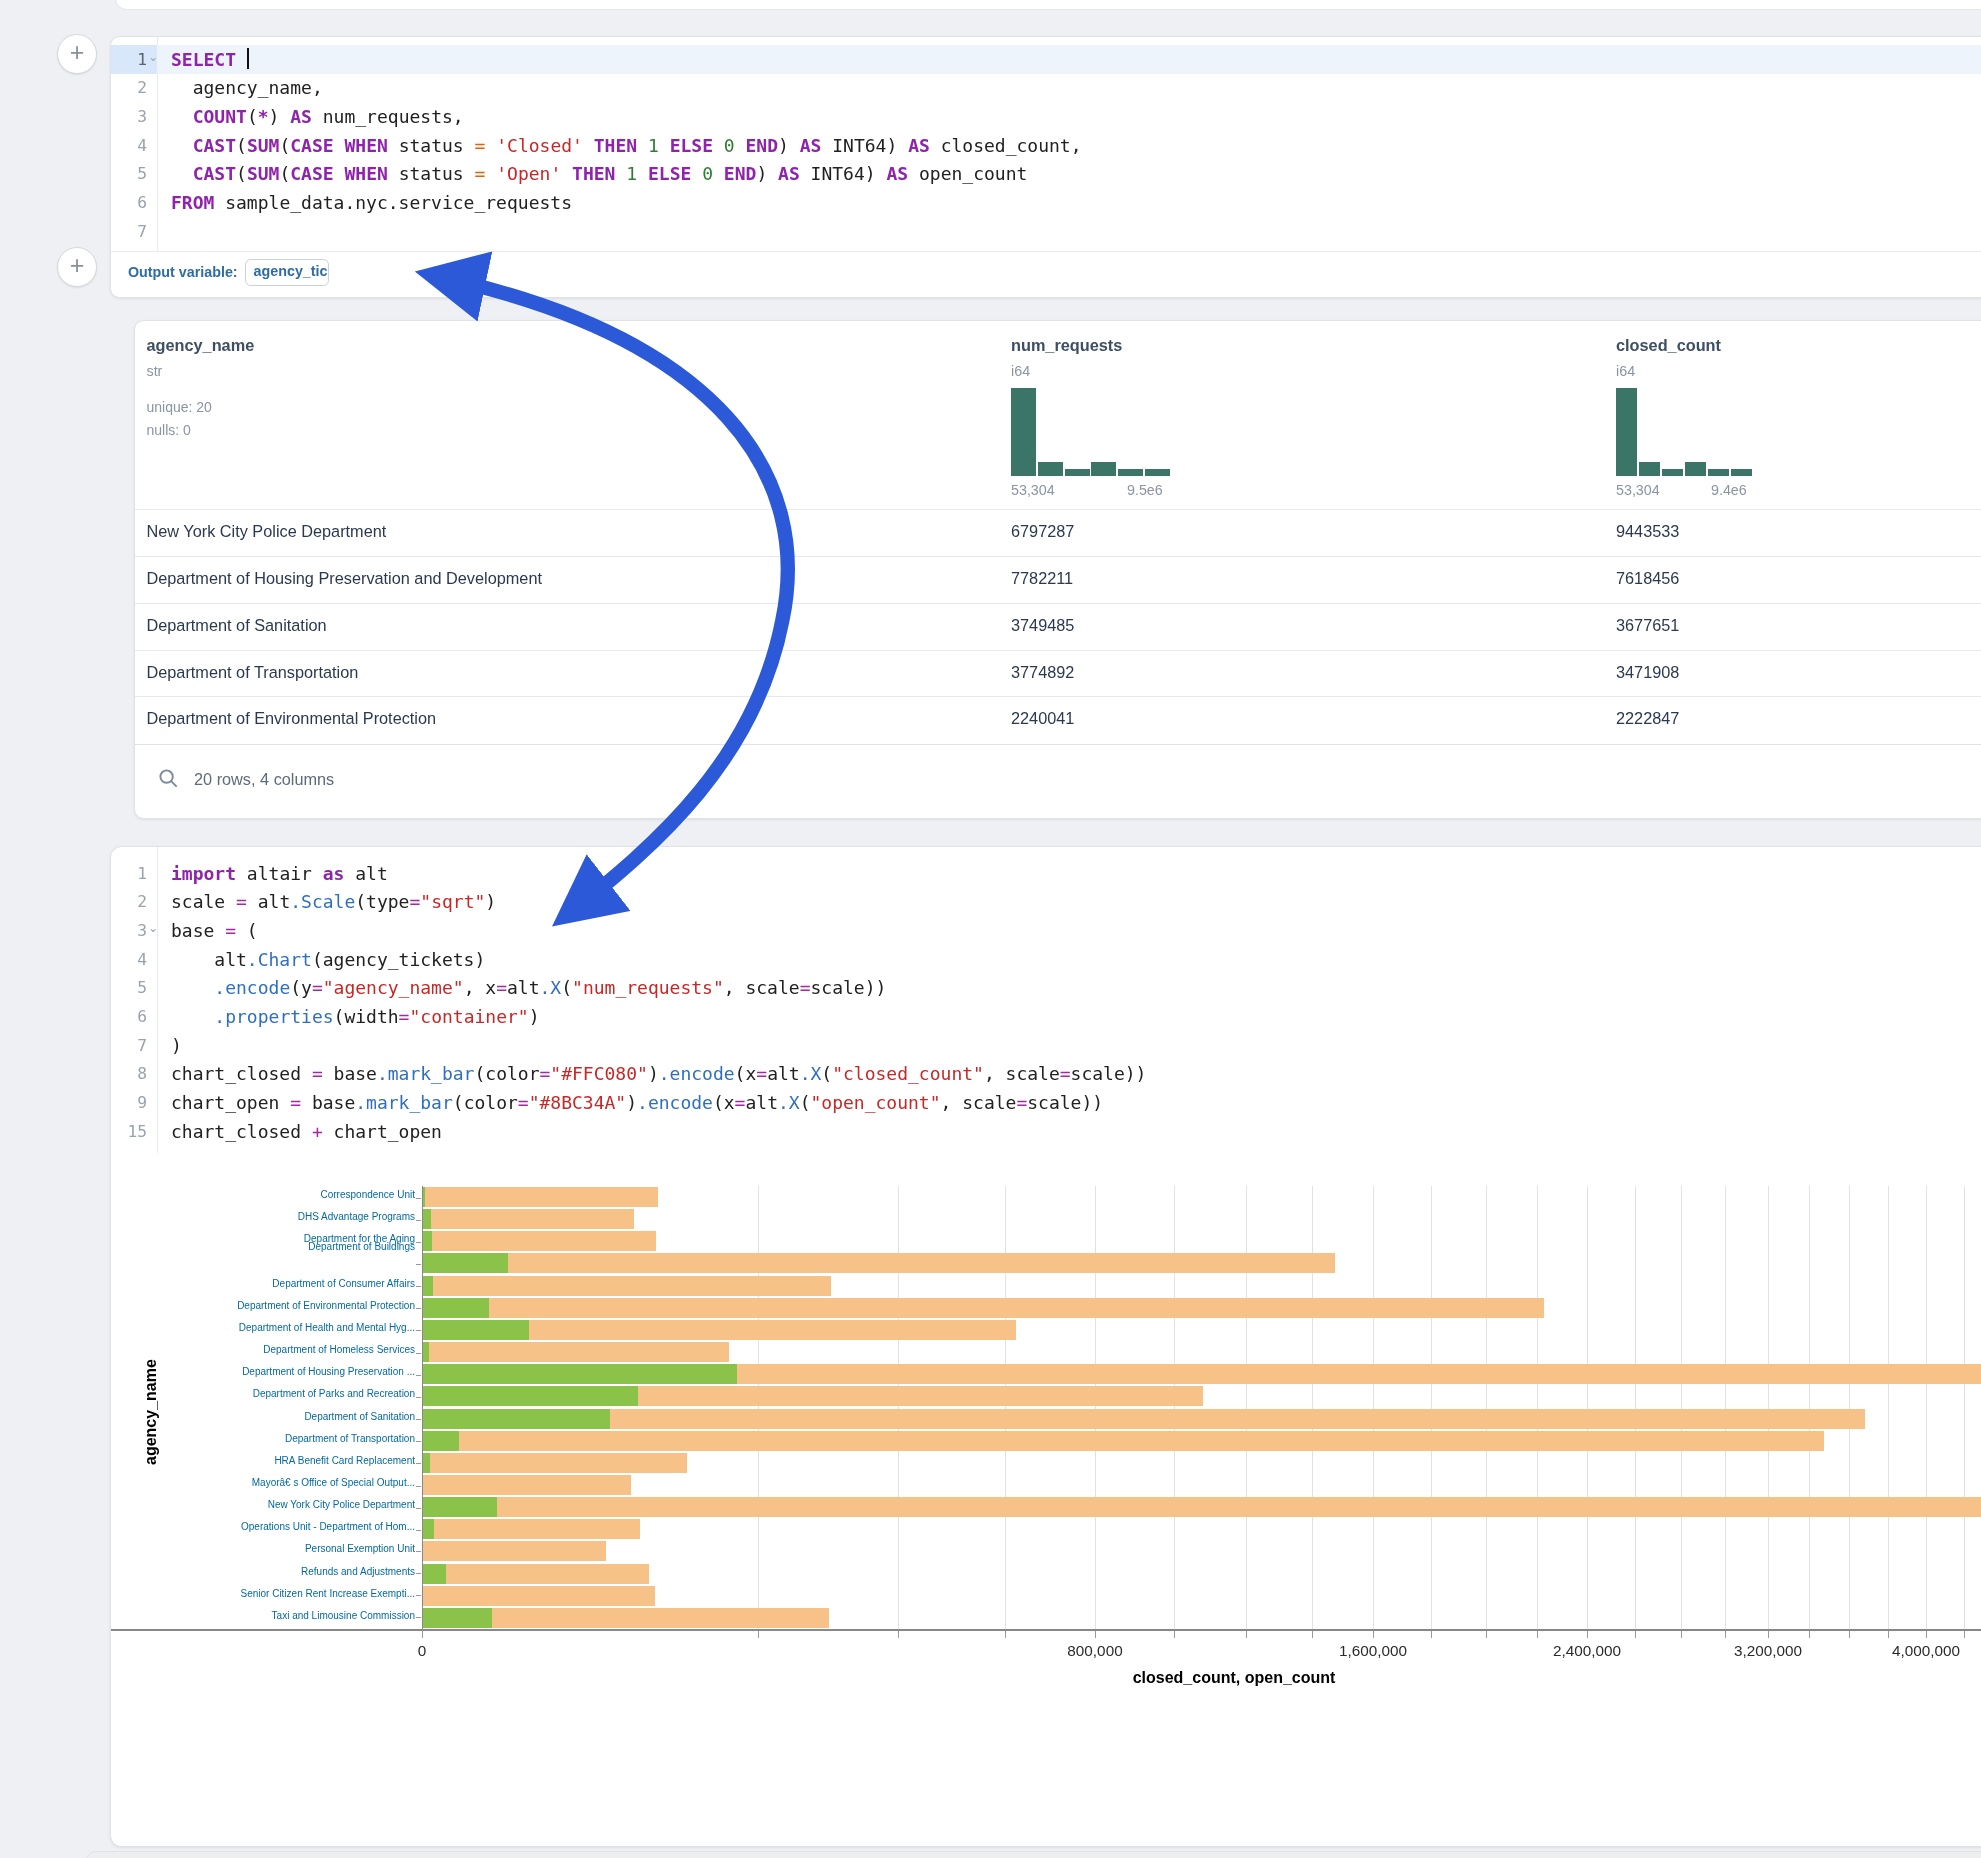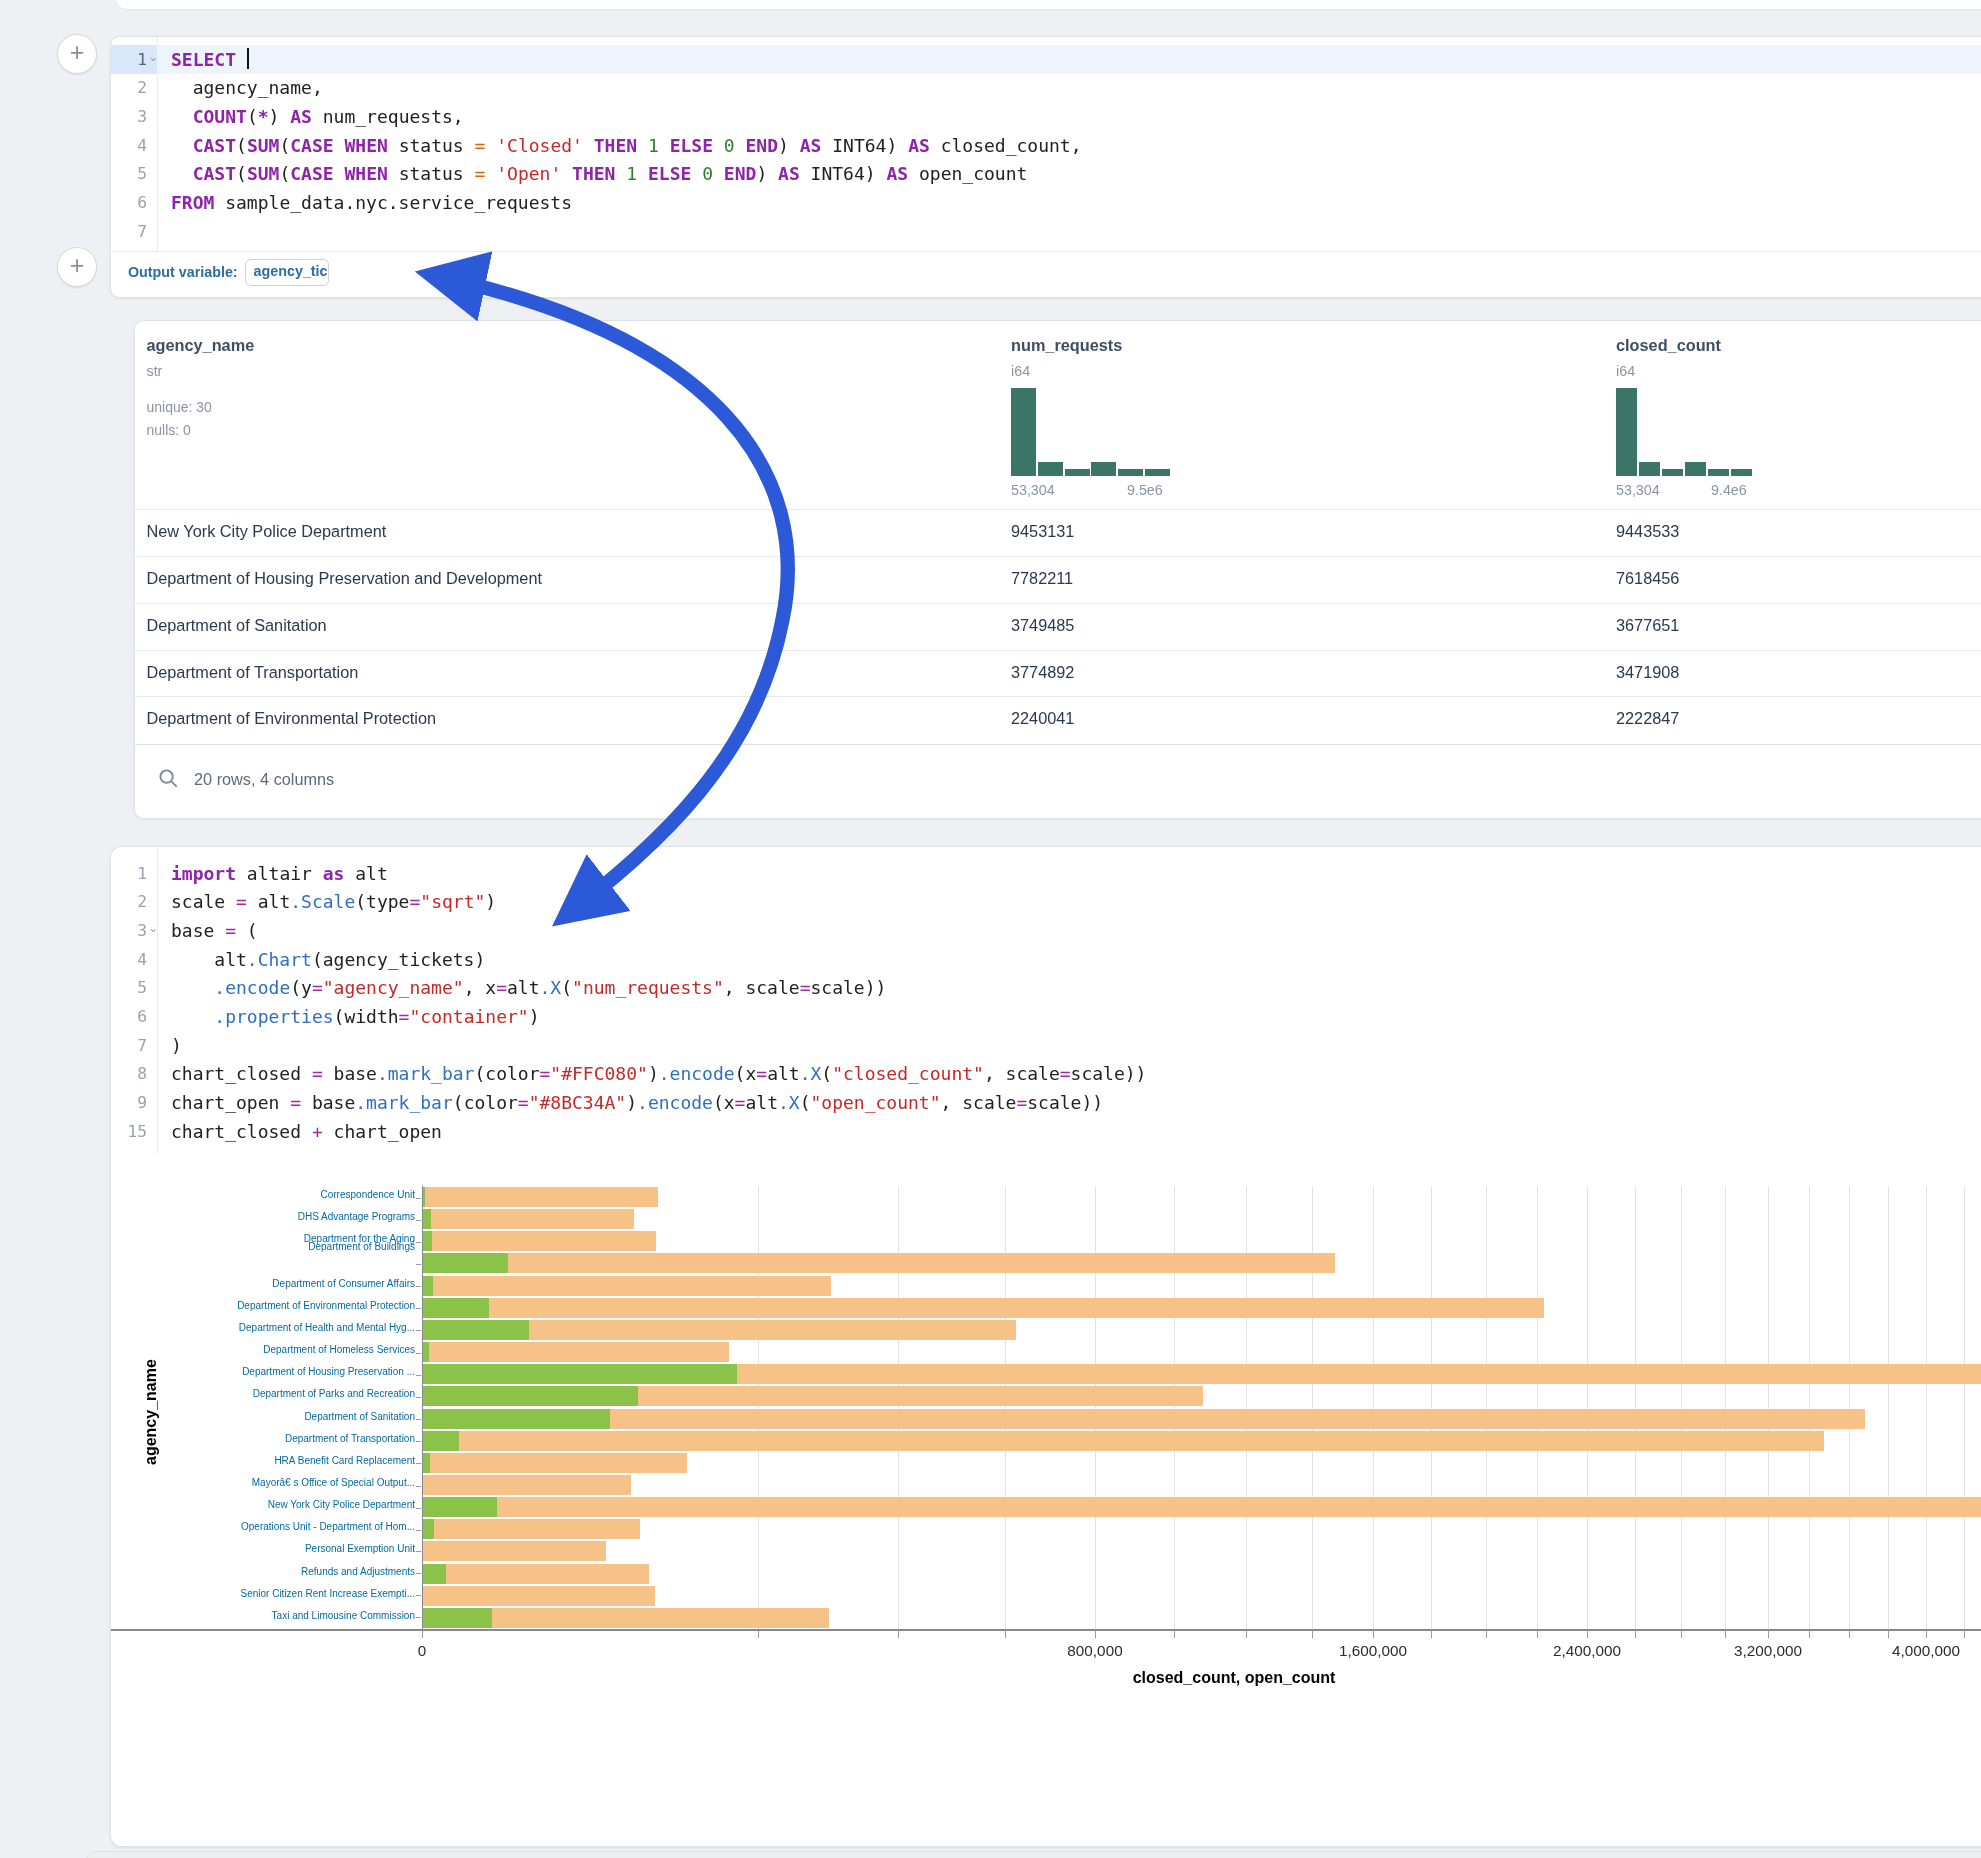--- a/index.html
+++ b/index.html
@@ -91,21 +91,21 @@
       <div class="outvar-pill">
         <span>agency_tickets</span>
       </div>
     </div>
   </div>
 
   <div class="card" style="left:134px;top:320px;right:-19px;height:497px;">
     <div id="table-header" style="position:absolute;left:0;right:0;top:0;height:188px;">
         <div class="th-name" style="left: 11.5px; top: 15.3px;">agency_name</div>
         <div class="th-type" style="left: 11.5px; top: 42px;">str</div>
-        <div class="th-stat" style="left: 11.5px; top: 78px;">unique: 30</div>
+        <div class="th-stat" style="left: 11.5px; top: 78px;">unique: 20</div>
         <div class="th-stat" style="left: 11.5px; top: 101px;">nulls: 0</div>
         <div class="th-name" style="left: 876px; top: 15.3px;">num_requests</div>
         <div class="th-type" style="left: 876px; top: 42px;">i64</div>
         <div class="hist" style="left: 876px; top: 67px; width: 163px;">
           <div style="left: 0px; width: 25px; height: 88px; background: rgb(58, 117, 104);"></div>
           <div style="left: 27px; width: 25px; height: 14.3px; background: rgb(58, 117, 104);"></div>
           <div style="left: 54px; width: 25px; height: 6.7px; background: rgb(58, 117, 104);"></div>
           <div style="left: 80px; width: 25px; height: 14.3px; background: rgb(58, 117, 104);"></div>
           <div style="left: 107px; width: 25px; height: 6.7px; background: rgb(58, 117, 104);"></div>
           <div style="left: 134px; width: 25px; height: 6.7px; background: rgb(58, 117, 104);"></div>
@@ -121,21 +121,21 @@
           <div style="left: 69px; width: 21px; height: 14.3px; background: rgb(58, 117, 104);"></div>
           <div style="left: 92px; width: 21px; height: 6.7px; background: rgb(58, 117, 104);"></div>
           <div style="left: 115px; width: 21px; height: 6.7px; background: rgb(58, 117, 104);"></div>
         </div>
         <div class="hist-lab" style="left: 1481px; top: 161px;">53,304</div>
         <div class="hist-lab" style="left: 1576px; top: 161px;">9.4e6</div>
       </div>
     <div id="table-rows" style="position:absolute;left:0;right:0;top:188px;">
         <div class="trow" style="top: 0px;">
           <div class="tcell" style="left: 11.5px;">New York City Police Department</div>
-          <div class="tcell" style="left: 876px;">9453131</div>
+          <div class="tcell" style="left: 876px;">6797287</div>
           <div class="tcell" style="left: 1481px;">9443533</div>
         </div>
         <div class="trow" style="top: 47px;">
           <div class="tcell" style="left: 11.5px;">Department of Housing Preservation and Development</div>
           <div class="tcell" style="left: 876px;">7782211</div>
           <div class="tcell" style="left: 1481px;">7618456</div>
         </div>
         <div class="trow" style="top: 94px;">
           <div class="tcell" style="left: 11.5px;">Department of Sanitation</div>
           <div class="tcell" style="left: 876px;">3749485</div>

